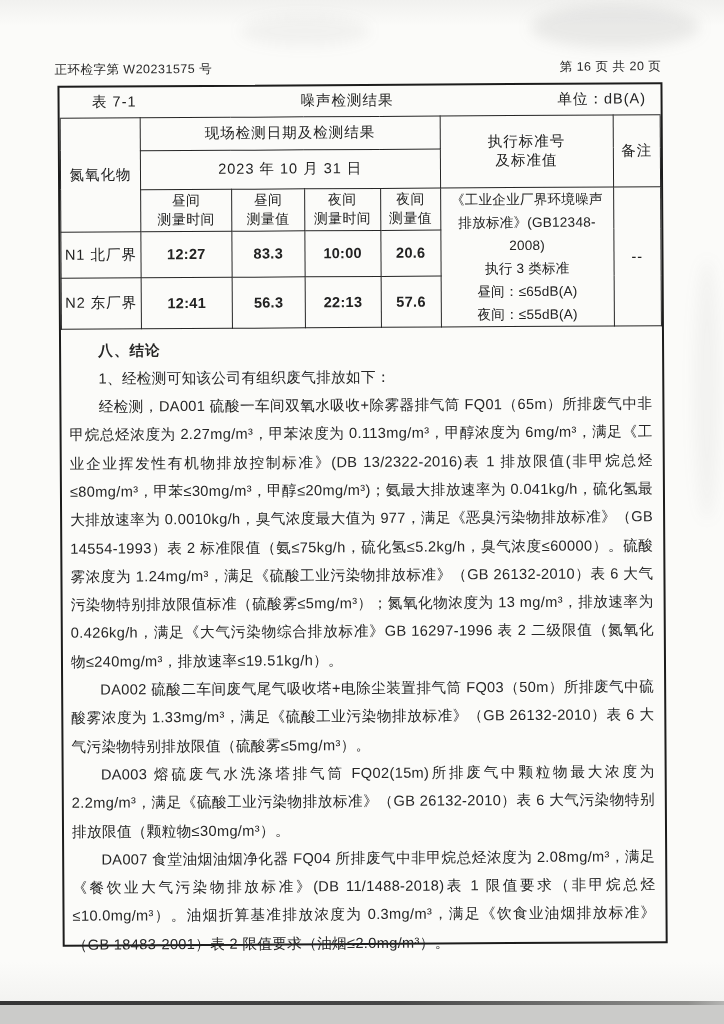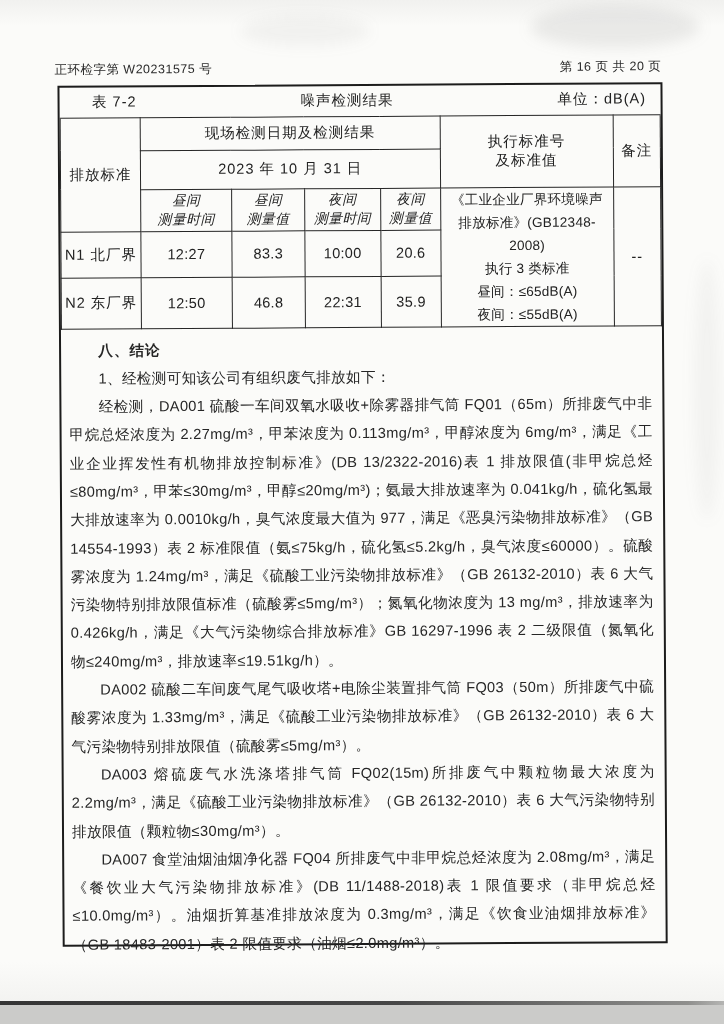--- a/index.html
+++ b/index.html
@@ -36,23 +36,23 @@
   td {
     border:1.4px solid #262626;
     text-align:center; vertical-align:middle;
     font-size:14.5px; letter-spacing:1px; color:#222; padding:0 2px;
   }
   tr.rt { height:30px; } tr.r1 { height:33px; } tr.r2 { height:39px; }
   tr.r3 { height:42px; } tr.rd1 { height:46px; } tr.rd2 { height:50px; }
   .title-row td { border:none; border-bottom:1.4px solid #262626; }
   .title-flex { display:flex; justify-content:space-between; align-items:center; padding:0 12px 0 30px; }
   .pre { white-space:pre-line; }
-  .subhead { font-size:13.8px; line-height:19px; letter-spacing:0.5px;font-style:italic; }
+  .subhead { font-size:13.8px; line-height:19px; letter-spacing:0.5px; }
   .standard-cell { font-size:13.6px; line-height:23px; letter-spacing:0.2px; padding:0 1px; }
-  .num { letter-spacing:0.3px; }
+  .num { letter-spacing:0.3px;font-weight:bold; }
 
   .txt {
     padding:7px 10px 0 8px;
     font-size:14.6px; line-height:28.3px;
     text-align:justify; text-justify:inter-ideograph;
     letter-spacing:0.35px; color:#262626;
   }
   .txt p { text-indent:2em; margin:0; }
   .h-bold { font-weight:bold; letter-spacing:1px; }
 </style>
@@ -80,28 +80,28 @@
           <col style="width:12.1%">
         <col style="width:12.7%">
           <col style="width:10.0%">
           <col style="width:28.8%">
         <col style="width:7.9%">
       </colgroup>
       <tbody>
           <tr class="title-row rt">
         <td colspan="7">
           <div class="title-flex">
-            <span>表 7-2</span>
+            <span>表 7-1</span>
             <span>噪声检测结果</span>
             <span>单位：dB(A)</span>
           </div>
         </td>
       </tr>
       <tr class="r1">
-        <td rowspan="3">排放标准</td>
+        <td rowspan="3">氮氧化物</td>
         <td colspan="4">现场检测日期及检测结果</td>
         <td rowspan="2" class="pre">执行标准号
 及标准值</td>
         <td rowspan="2">备注</td>
       </tr>
       <tr class="r2">
         <td colspan="4">2023 年 10 月 31 日</td>
       </tr>
       <tr class="r3">
         <td class="pre subhead">昼间
@@ -121,24 +121,24 @@
       </tr>
       <tr class="rd1">
         <td>N1 北厂界</td>
         <td class="num">12:27</td>
         <td class="num">83.3</td>
         <td class="num">10:00</td>
         <td class="num">20.6</td>
       </tr>
       <tr class="rd2">
         <td>N2 东厂界</td>
-        <td class="num">12:50</td>
-        <td class="num">46.8</td>
-        <td class="num">22:31</td>
-        <td class="num">35.9</td>
+        <td class="num">12:41</td>
+        <td class="num">56.3</td>
+        <td class="num">22:13</td>
+        <td class="num">57.6</td>
       </tr>
     </tbody>
       </table>
 
     <div class="txt">
       <p class="h-bold">八、结论</p>
       <p>1、经检测可知该公司有组织废气排放如下：</p>
       <p>经检测，DA001 硫酸一车间双氧水吸收+除雾器排气筒 FQ01（65m）所排废气中非甲烷总烃浓度为 2.27mg/m³，甲苯浓度为 0.113mg/m³，甲醇浓度为 6mg/m³，满足《工业企业挥发性有机物排放控制标准》(DB 13/2322-2016)表 1 排放限值(非甲烷总烃≤80mg/m³，甲苯≤30mg/m³，甲醇≤20mg/m³)；氨最大排放速率为 0.041kg/h，硫化氢最大排放速率为 0.0010kg/h，臭气浓度最大值为 977，满足《恶臭污染物排放标准》（GB 14554-1993）表 2 标准限值（氨≤75kg/h，硫化氢≤5.2kg/h，臭气浓度≤60000）。硫酸雾浓度为 1.24mg/m³，满足《硫酸工业污染物排放标准》（GB 26132-2010）表 6 大气污染物特别排放限值标准（硫酸雾≤5mg/m³）；氮氧化物浓度为 13 mg/m³，排放速率为 0.426kg/h，满足《大气污染物综合排放标准》GB 16297-1996 表 2 二级限值（氮氧化物≤240mg/m³，排放速率≤19.51kg/h）。</p>
       <p>DA002 硫酸二车间废气尾气吸收塔+电除尘装置排气筒 FQ03（50m）所排废气中硫酸雾浓度为 1.33mg/m³，满足《硫酸工业污染物排放标准》（GB 26132-2010）表 6 大气污染物特别排放限值（硫酸雾≤5mg/m³）。</p>
       <p>DA003 熔硫废气水洗涤塔排气筒 FQ02(15m)所排废气中颗粒物最大浓度为 2.2mg/m³，满足《硫酸工业污染物排放标准》（GB 26132-2010）表 6 大气污染物特别排放限值（颗粒物≤30mg/m³）。</p>

